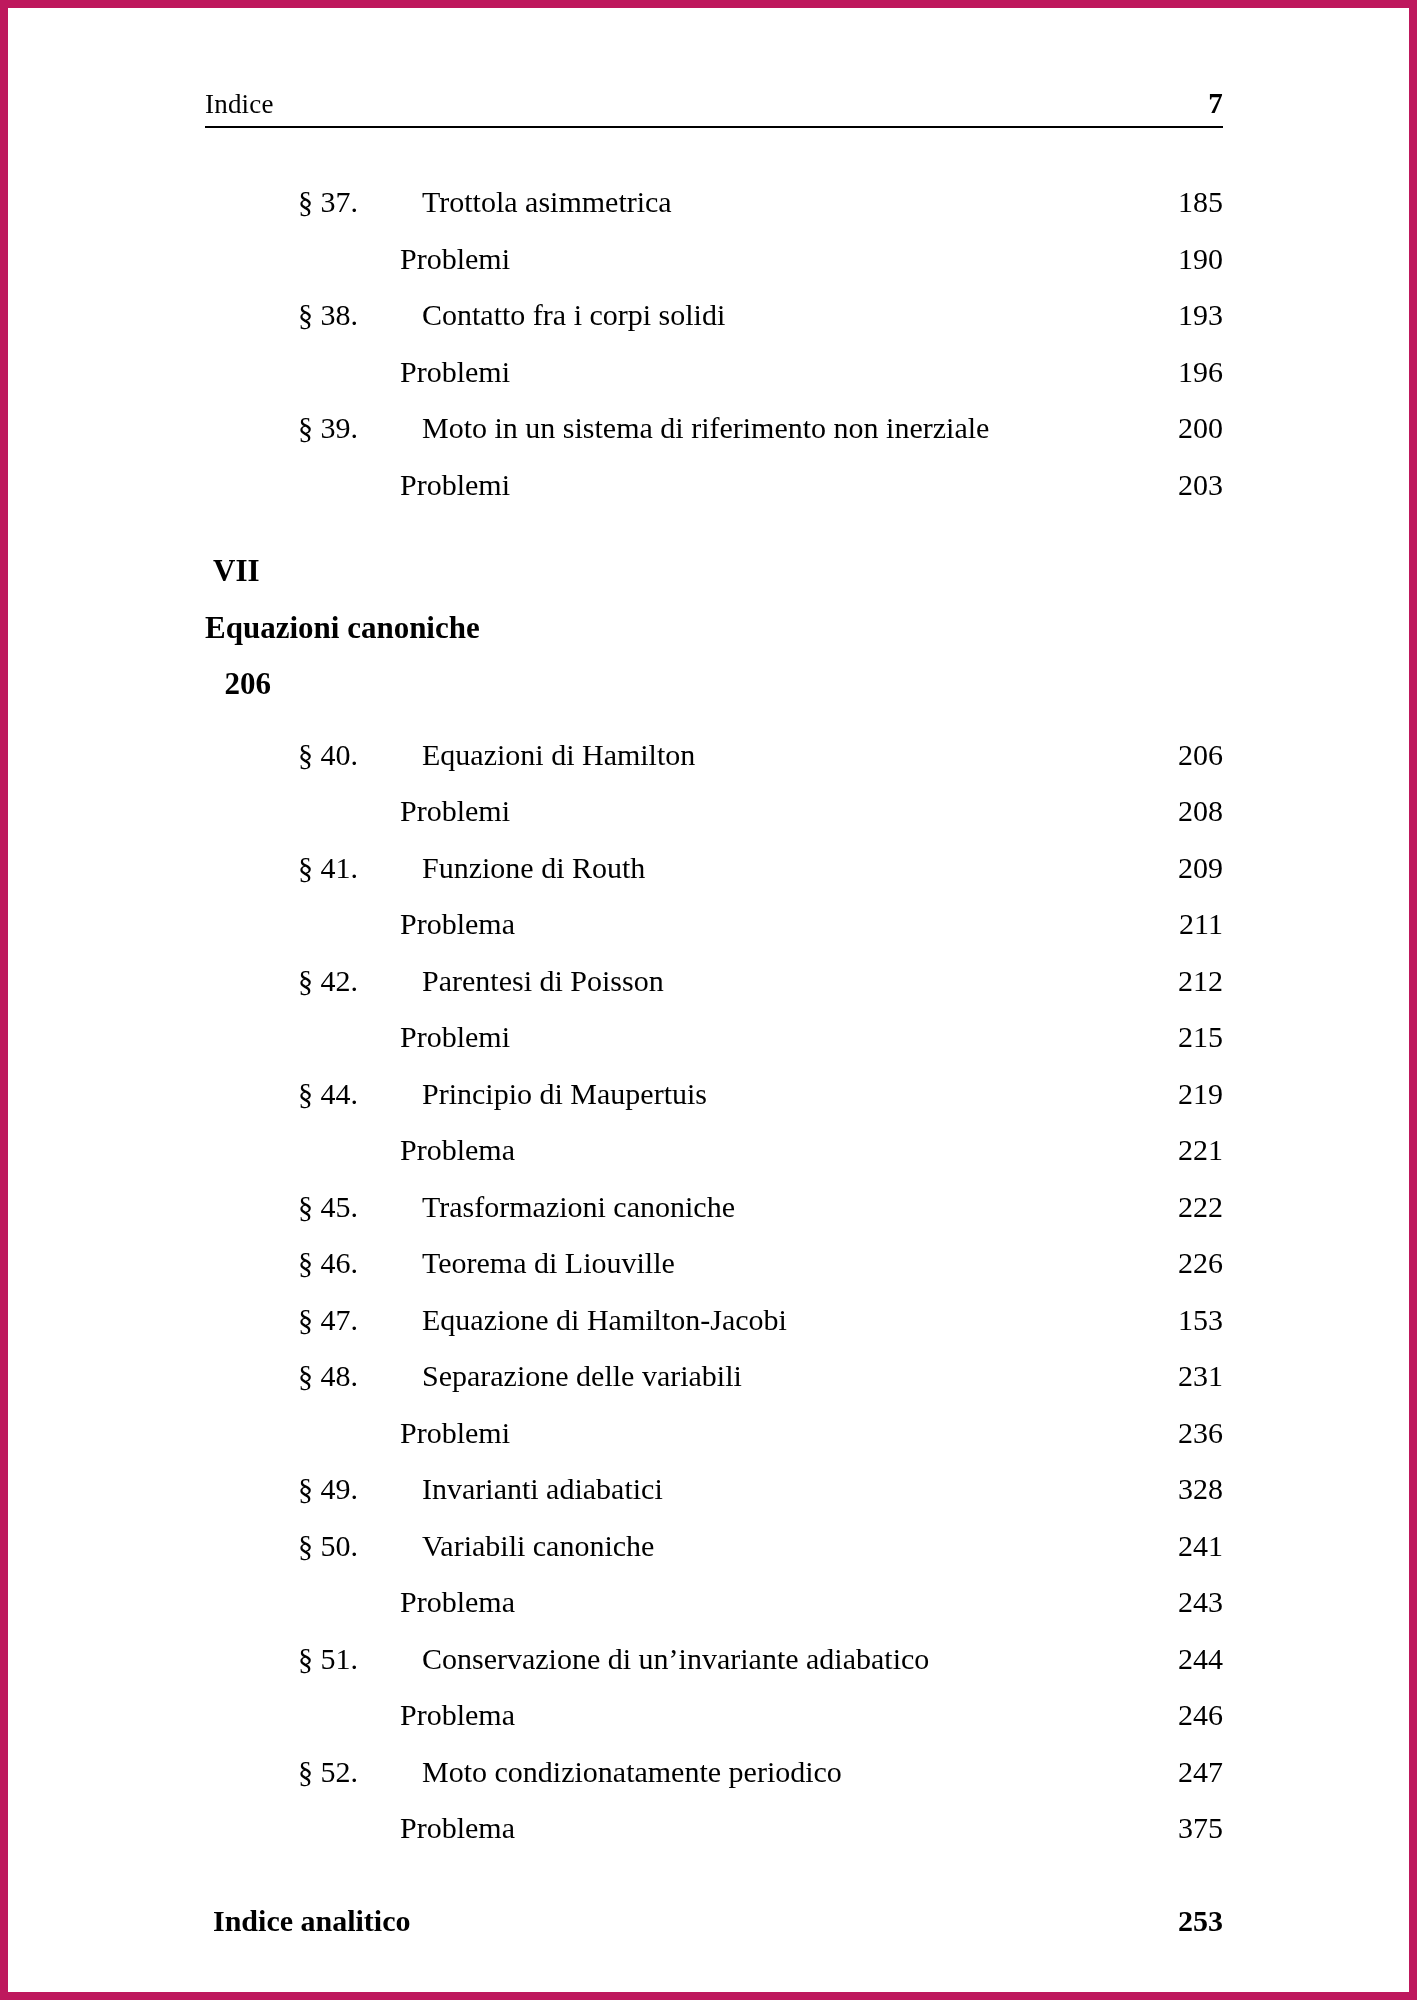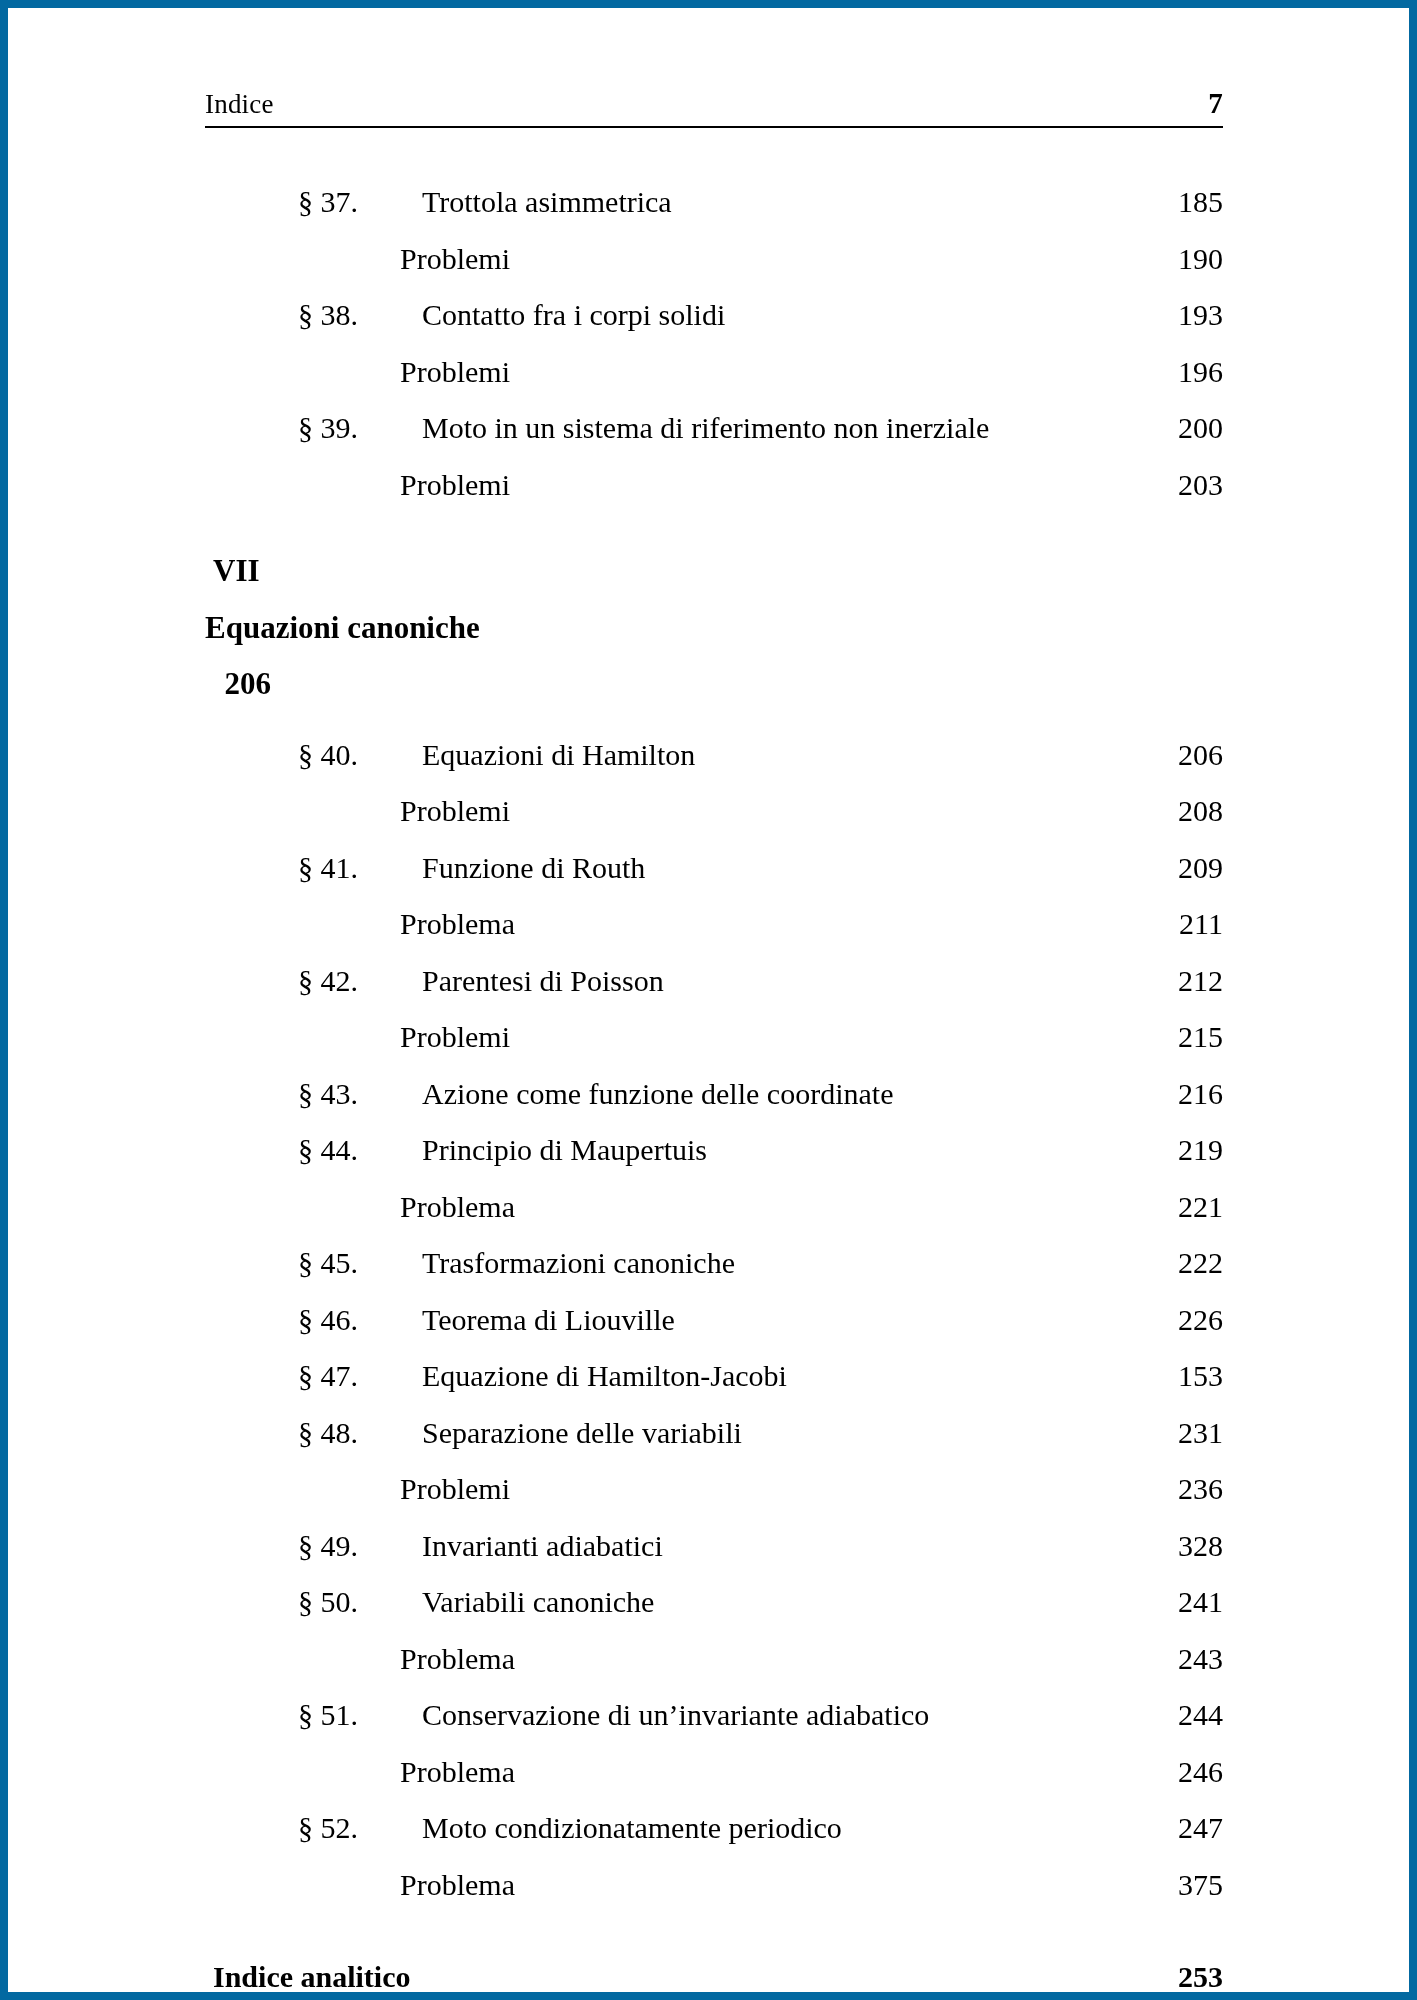--- a/index.html
+++ b/index.html
@@ -9,21 +9,21 @@
   }
   body {
     font-family: "Liberation Serif", "DejaVu Serif", serif;
     color: #000000;
   }
   #page {
     position: relative;
     width: 1417px;
     height: 2000px;
     background: #ffffff;
-    border: 8px solid #0369a1;
+    border: 8px solid #be185d;
     box-sizing: border-box;
     overflow: hidden;
   }
   #content {
     position: absolute;
     left: 197px;
     top: 78px;
     width: 1018px;
   }
 
@@ -216,26 +216,20 @@
           <span class="leader"></span>
           <span class="pageno">212</span>
         </div>
         <div class="row sub loose">
           <span class="num"></span>
           <span class="title">Problemi</span>
           <span class="leader"></span>
           <span class="pageno">215</span>
         </div>
         <div class="row loose">
-          <span class="num">§ 43.</span>
-          <span class="title">Azione come funzione delle coordinate</span>
-          <span class="leader"></span>
-          <span class="pageno">216</span>
-        </div>
-        <div class="row loose">
           <span class="num">§ 44.</span>
           <span class="title">Principio di Maupertuis</span>
           <span class="leader"></span>
           <span class="pageno">219</span>
         </div>
         <div class="row sub tight">
           <span class="num"></span>
           <span class="title">Problema</span>
           <span class="leader"></span>
           <span class="pageno">221</span>

